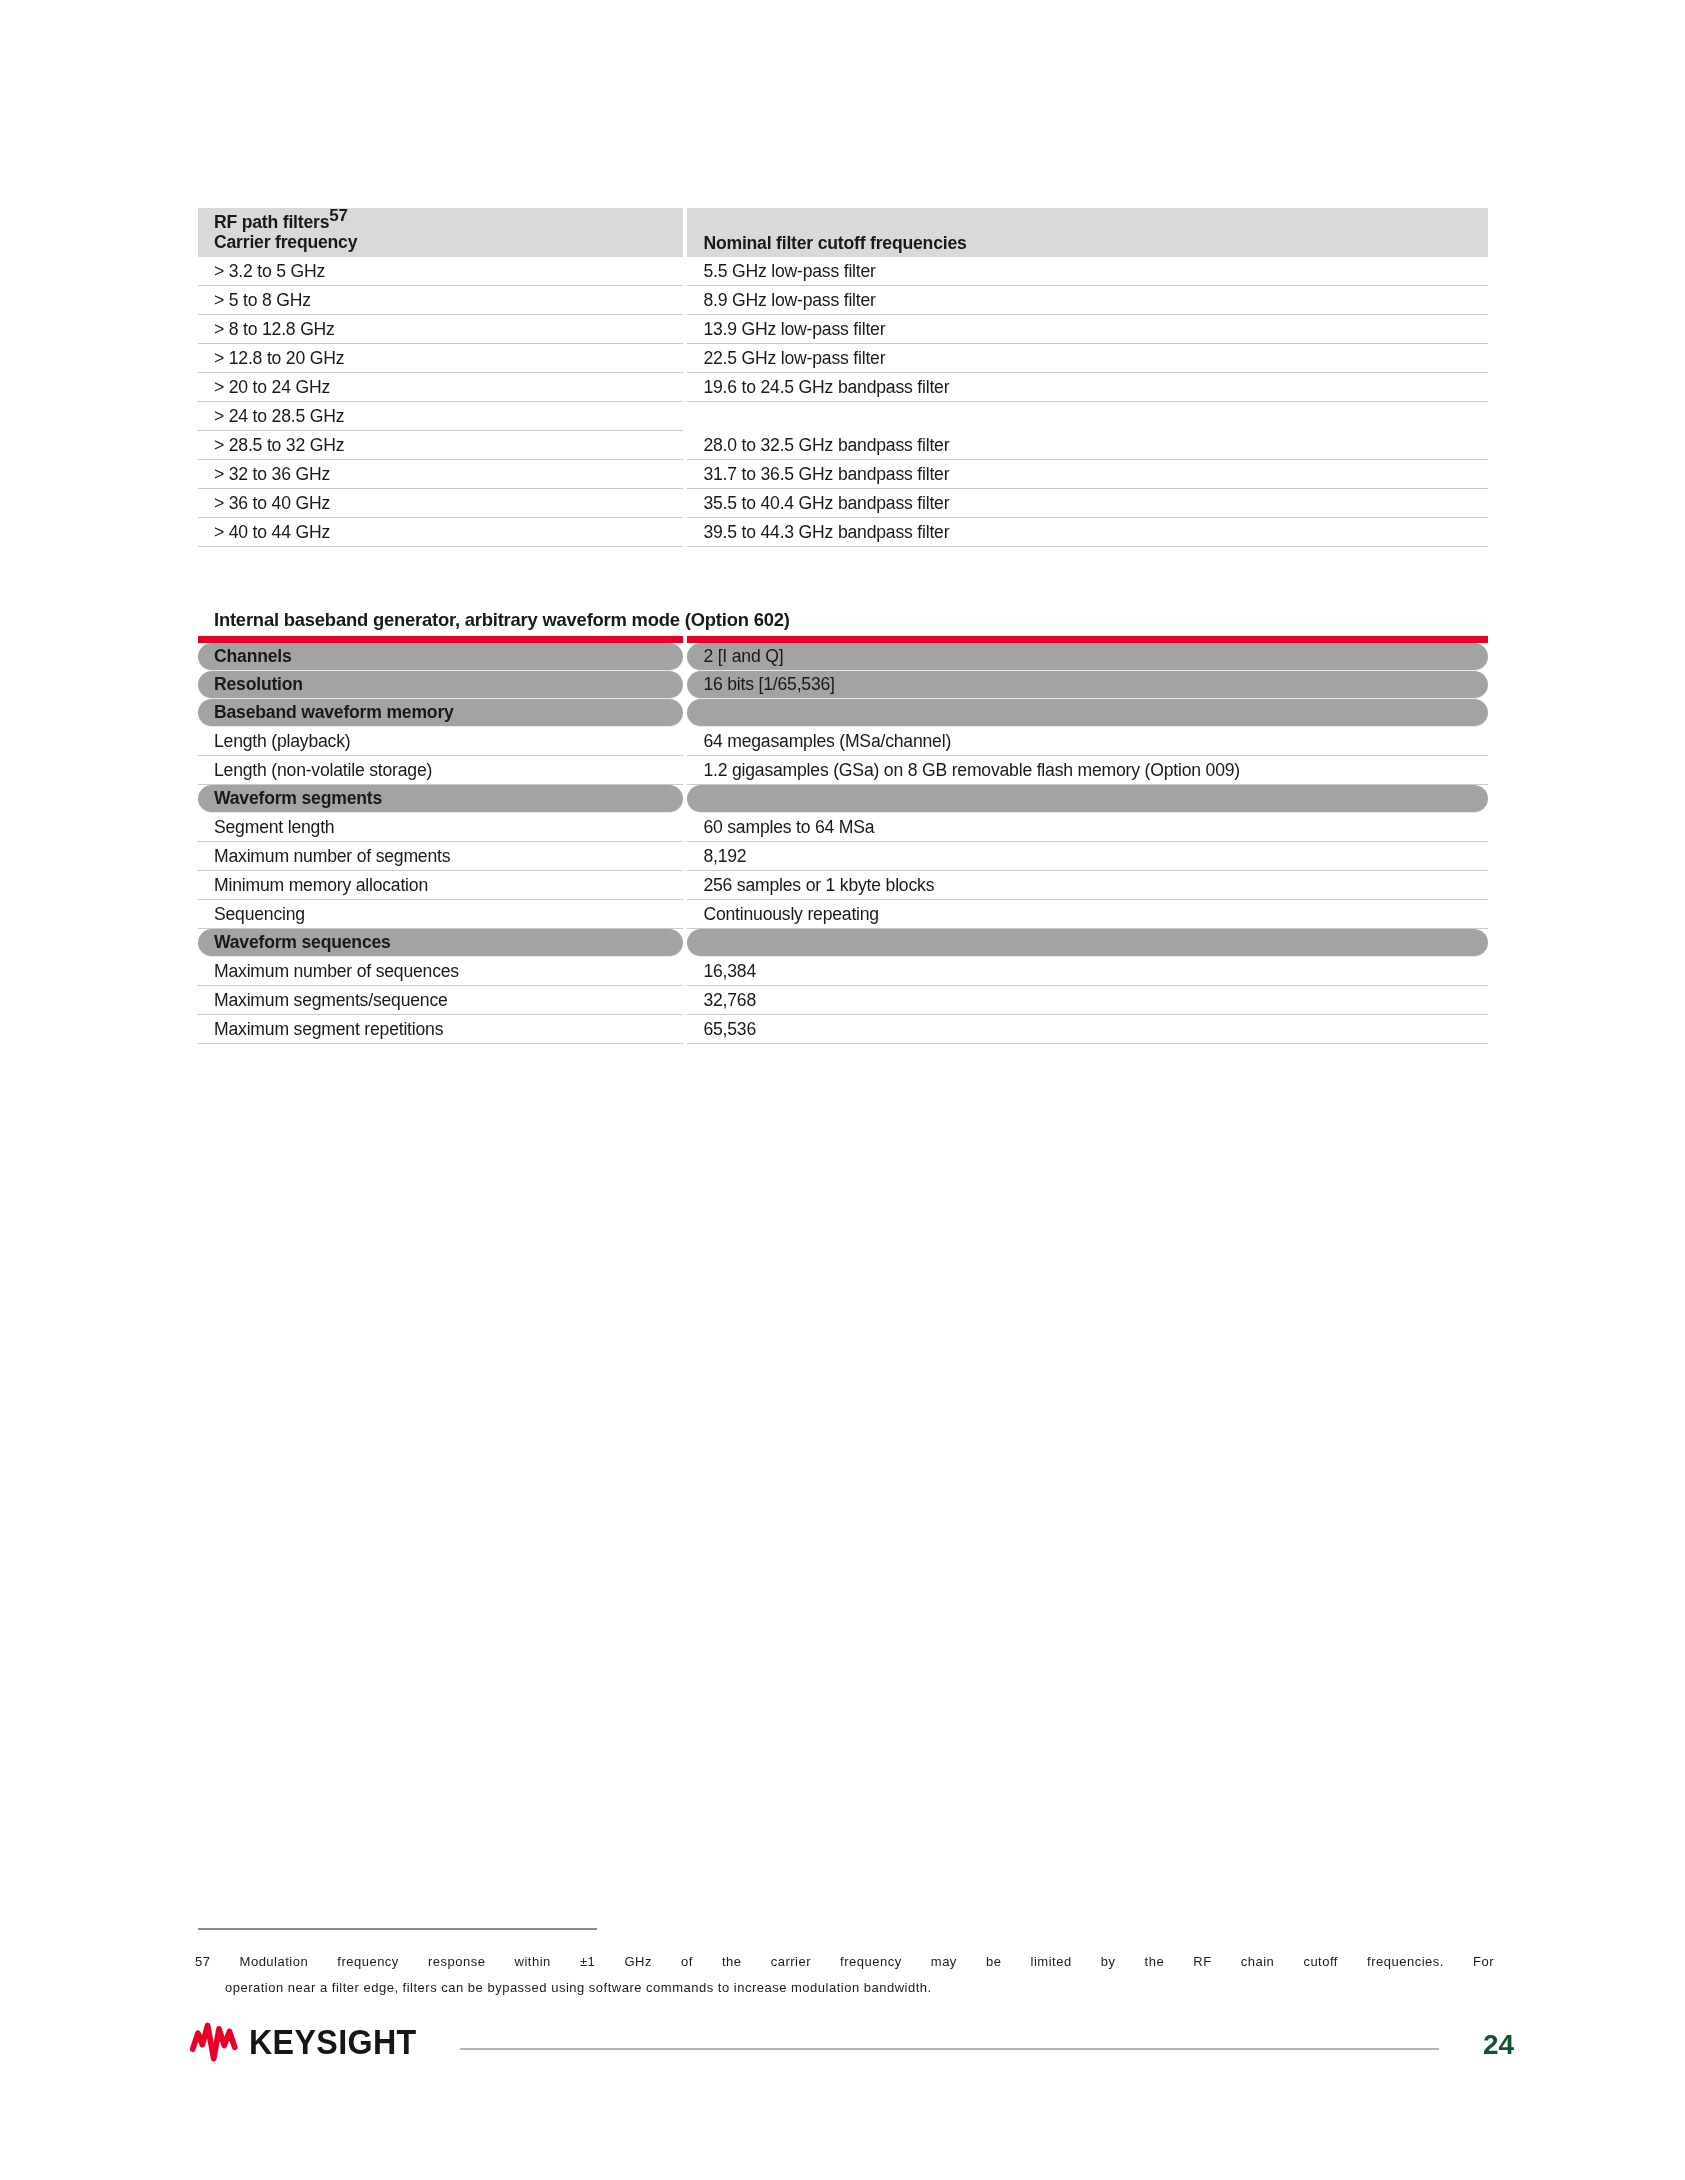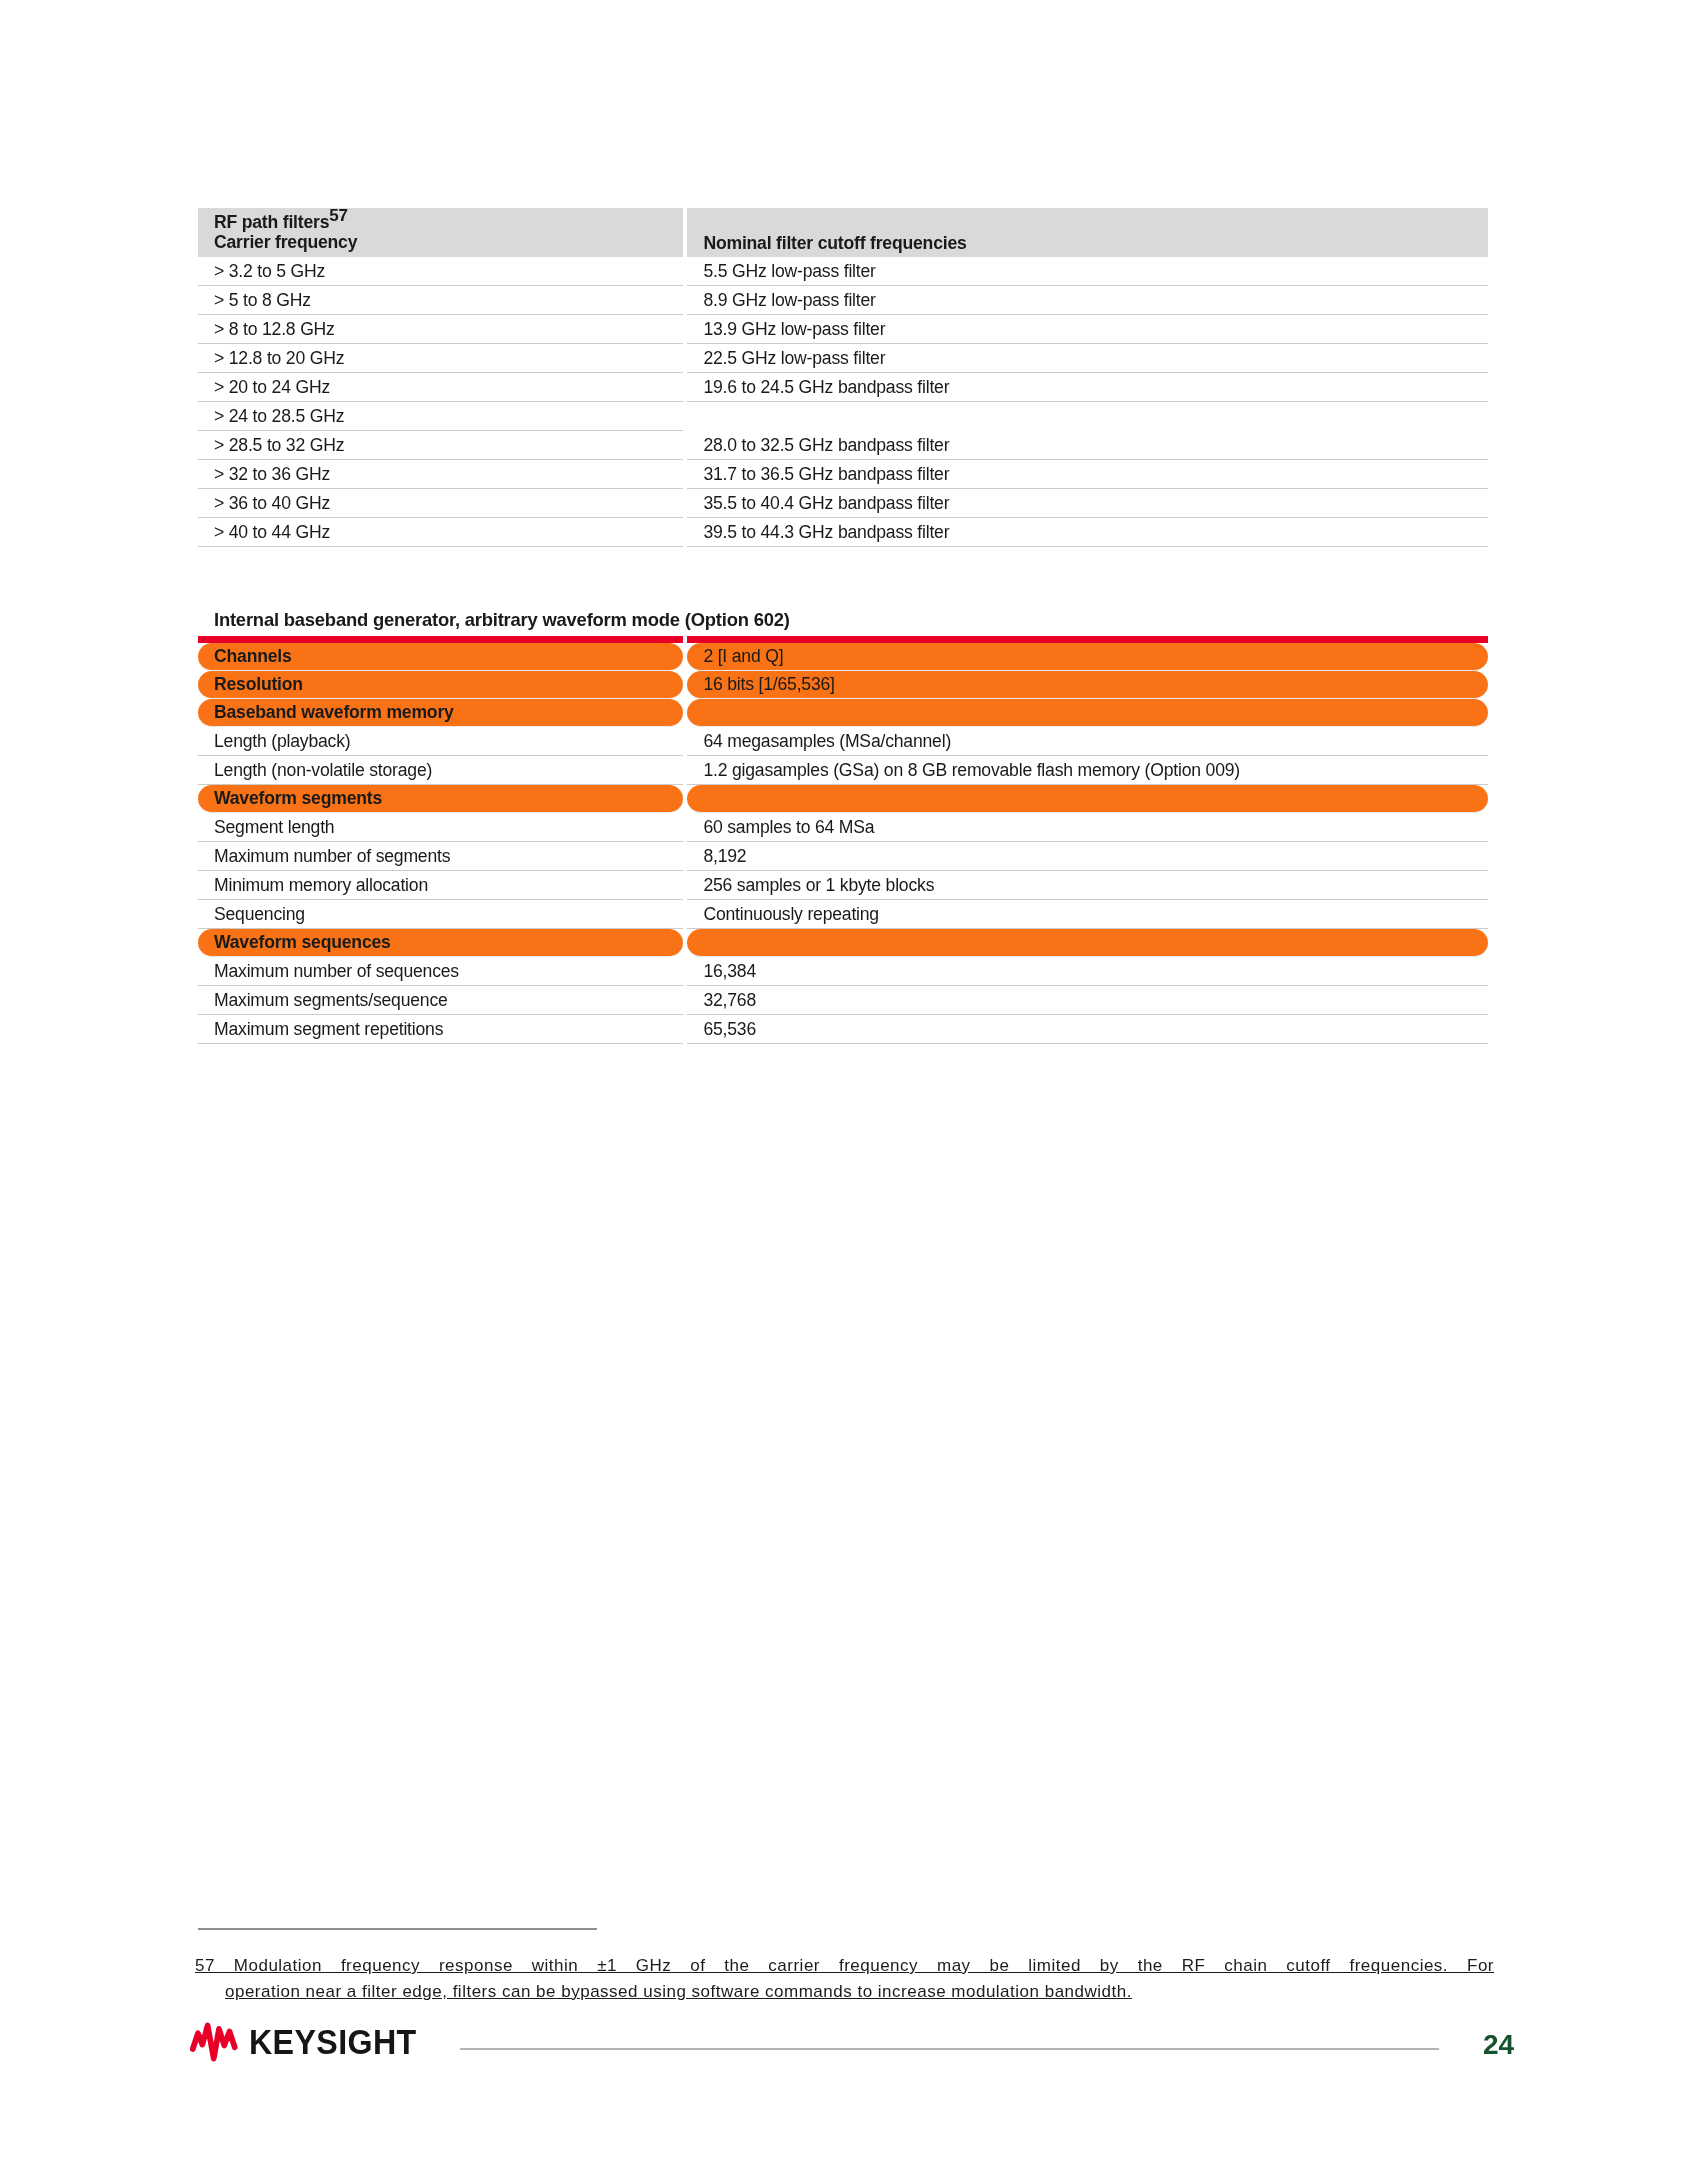--- a/index.html
+++ b/index.html
@@ -34,43 +34,42 @@
   
   .row-w .cell {
     background:#ffffff;
     height:28px; line-height:28px;
     border-bottom:0.9px solid #cbcbcb;
   }
 
   
   .t2-redbar .cell { height:7px; background:#e90029; padding:0; }
   .row-g .cell {
-    background:#f97316;
+    background:#a3a3a3;
     height:27px; line-height:27px;
     border-bottom:1.8px solid #e9e9e9;
     border-radius:14px;
   }
   .row-g .label { font-weight:bold; }
 
   .section-title {
     position:absolute; left:214px; top:609px;
     font-size:18.4px; font-weight:bold; letter-spacing:-0.2px;
     white-space:nowrap;
   }
 
   
   .footnote-sep {
     position:absolute; left:198px; top:1928px;
     width:399px; height:1.8px; background:#8f8f8f;
   }
   .footnote {
     position:absolute; left:195px; top:1936px; width:1299px;
-    font-size:17px; line-height:25.5px; letter-spacing:0.5px;
+    font-size:13px; line-height:25.5px; letter-spacing:0.5px;
     color:#1c1c1c;
-    text-decoration:underline;
   }
   .footnote .fn-line1 { display:block; text-align:justify; text-align-last:justify; }
   .footnote .fn-line2 { display:block; padding-left:30px; }
 
   
   .footer-logo {
     position:absolute; left:190px; top:2021px;
     display:flex; align-items:flex-end; gap:8px;
   }
   .logo-glyph { width:51px; height:42px; }

